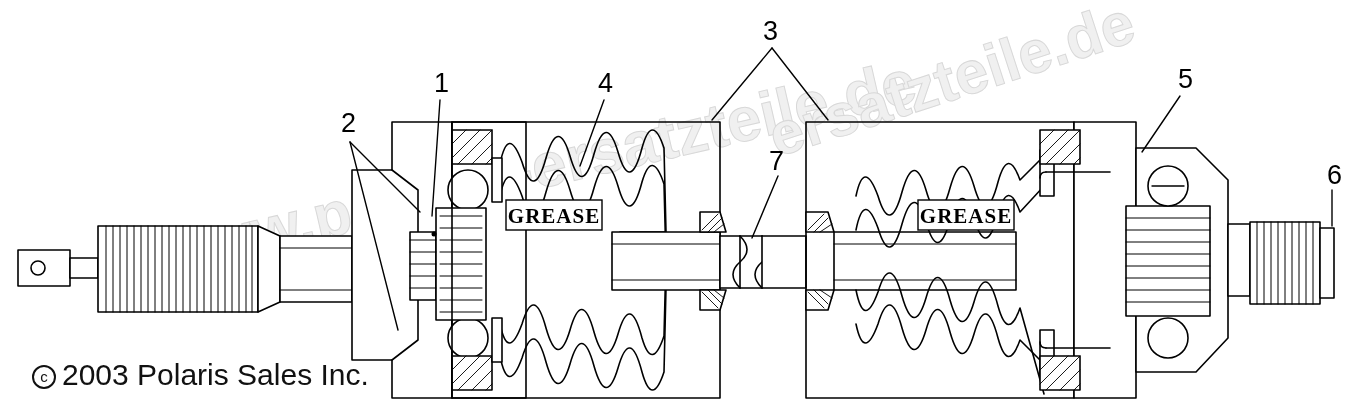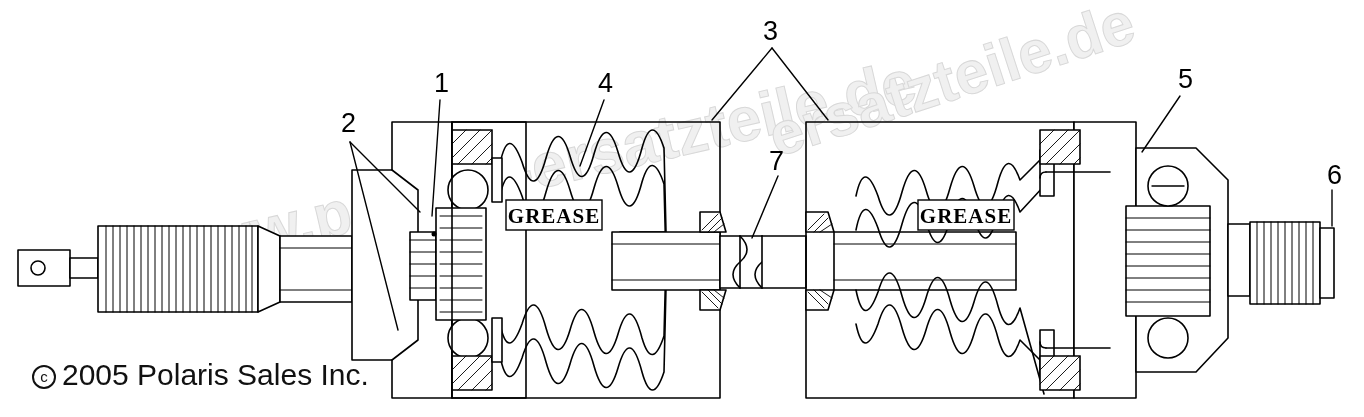--- a/index.html
+++ b/index.html
@@ -327,16 +327,16 @@
 
   <div class="callout" style="left:434px; top:70px;">1</div>
   <div class="callout" style="left:341px; top:110px;">2</div>
   <div class="callout" style="left:763px; top:18px;">3</div>
   <div class="callout" style="left:598px; top:70px;">4</div>
   <div class="callout" style="left:1178px; top:66px;">5</div>
   <div class="callout" style="left:1327px; top:162px;">6</div>
   <div class="callout" style="left:769px; top:148px;">7</div>
 
   <div id="copyright">
-    <span class="csym">c</span><span>2005 Polaris Sales Inc.</span>
+    <span class="csym">c</span><span>2003 Polaris Sales Inc.</span>
   </div>
 
 </div>
 
 </body></html>

